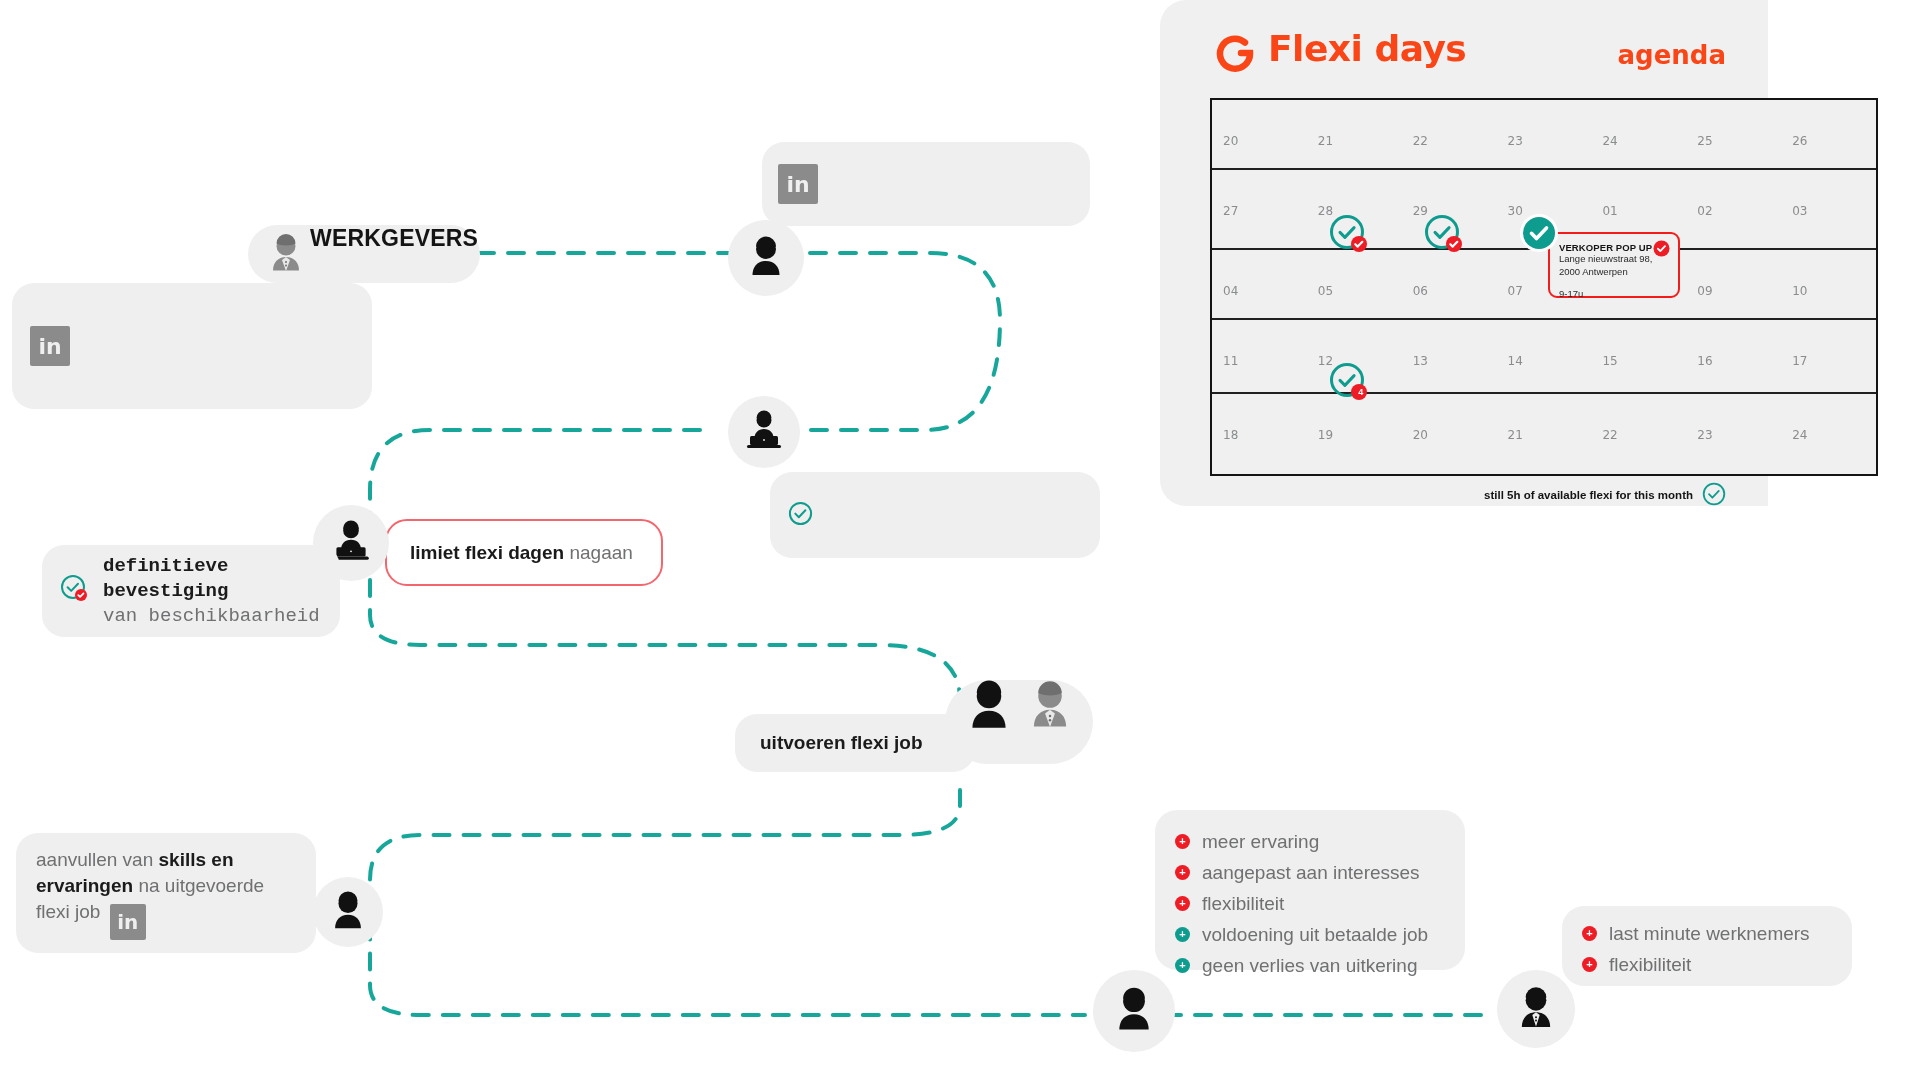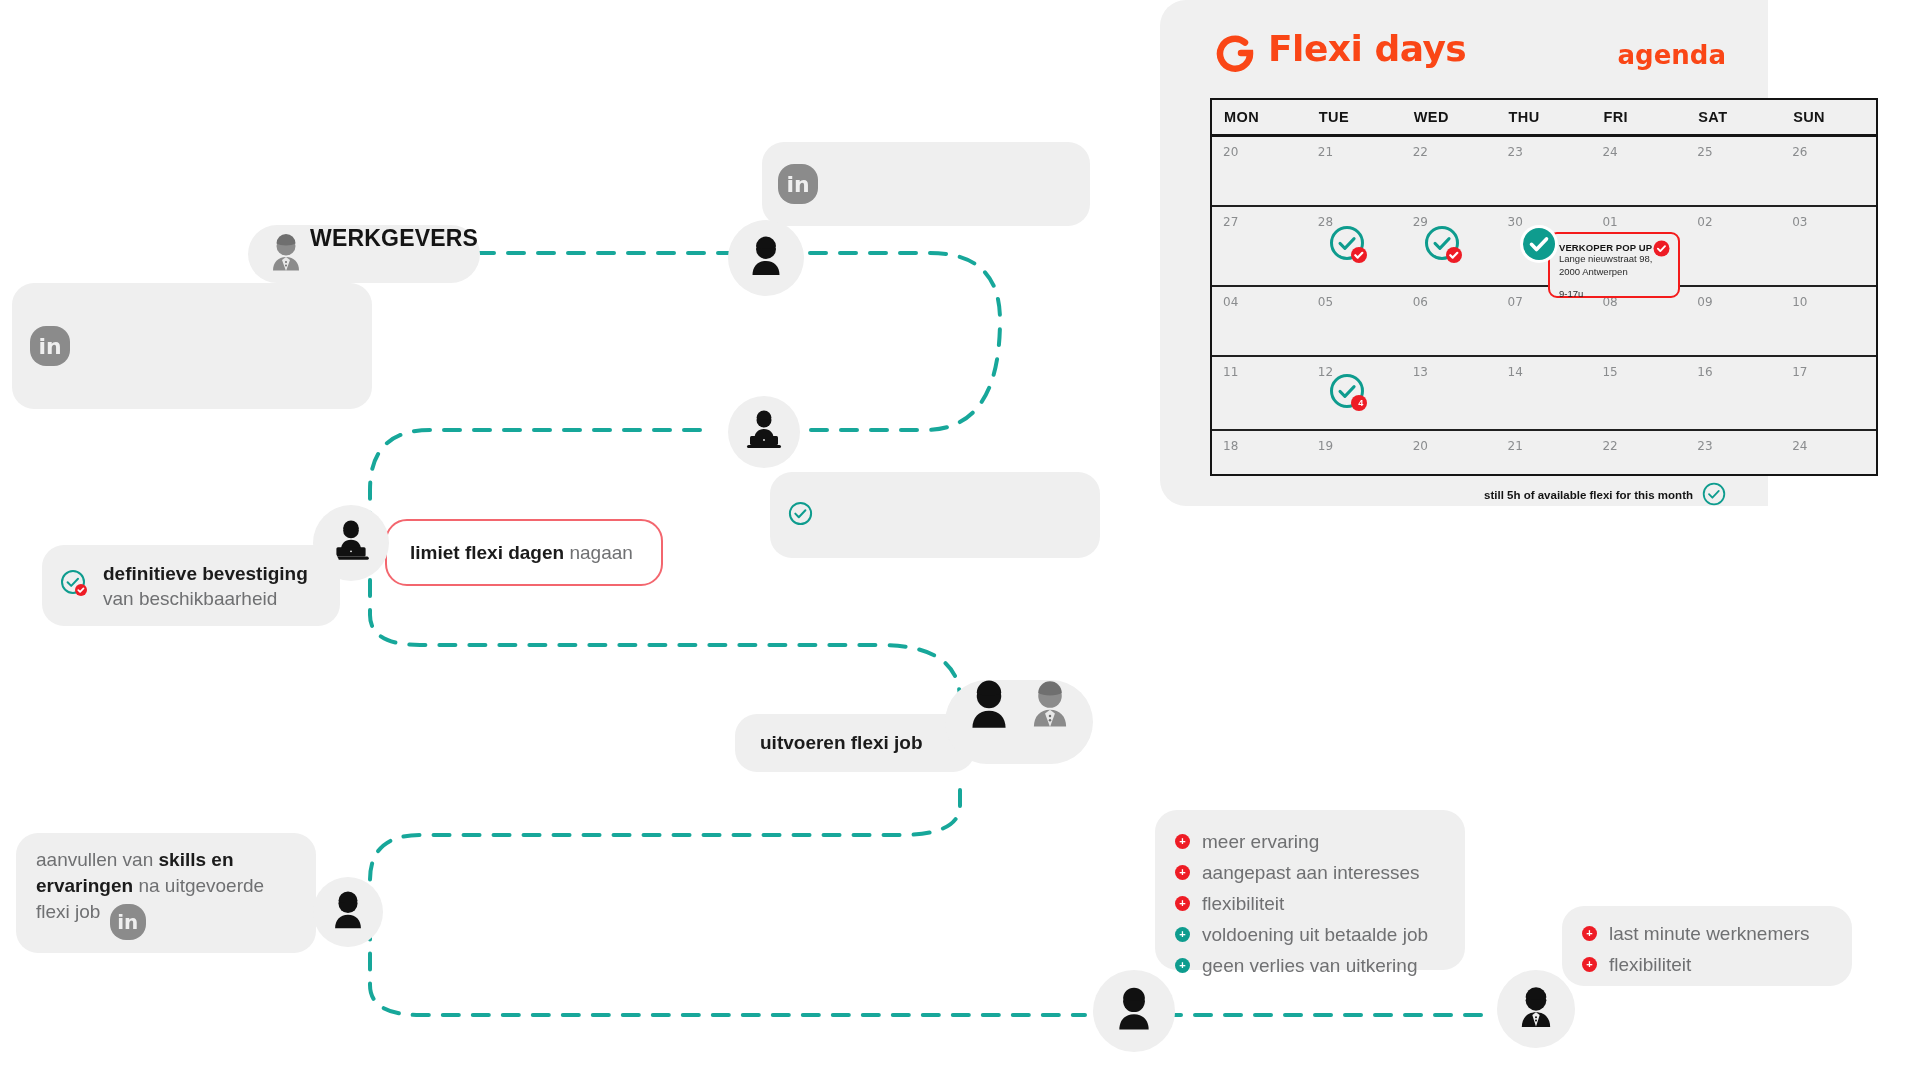--- a/index.html
+++ b/index.html
@@ -32,21 +32,21 @@
 
   
   .avatar{
     position:absolute;border-radius:50%;background:#efefef;
     display:flex;align-items:center;justify-content:center;
   }
   .avatar svg{display:block;}
 
   
   .li{
-    background:#8b8b8b;border-radius:16px;
+    background:#8b8b8b;border-radius:2px;
     display:flex;align-items:center;justify-content:center;
     color:#efefef;font-weight:bold;
     flex:none;
   }
 
   
   .chk{flex:none;}
 
   
   .plus{
@@ -81,21 +81,21 @@
     position:absolute;left:50px;top:98px;width:668px;height:378px;
     border:2px solid #141414;box-sizing:border-box;background:#f0f0f0;
   }
   .cal-head{display:flex;height:34px;border-bottom:3px solid #141414;}
   .cal-head div{
     flex:1;display:flex;align-items:center;padding-left:12px;
     font-size:14.5px;font-weight:bold;color:#141414;letter-spacing:0.4px;
   }
   .cal-row{display:flex;height:68px;border-bottom:2px solid #202020;position:relative;}
   .cal-row:last-child{border-bottom:none;}
-  .cal-cell{flex:1;position:relative;padding:5px 0 0 11px;box-sizing:border-box;}
+  .cal-cell{flex:1;position:relative;padding:5px 0 0 11px;box-sizing:border-box;margin-top:26px;}
   .cal-num{font-size:12px;color:#8a8c8e;font-family:"DejaVu Sans",sans-serif;}
 
   #flexi-note{
     position:absolute;right:42px;top:482px;
     display:flex;align-items:center;gap:9px;
     font-size:11.5px;font-weight:bold;color:#141414;
   }
 
   
   #popup{
@@ -188,21 +188,21 @@
   <svg width="48" height="46" viewBox="0 0 46 44">
     <circle cx="23" cy="10" r="7.5" fill="#111"></circle>
     <path d="M15.5 8a7.5 7.5 0 0 1 15 0c-3.2 2.2-11.8 2.2-15 0z" fill="#111"></path>
     <path d="M23 19c-6 0-9.5 4-9.5 9h19c0-5-3.5-9-9.5-9z" fill="#111"></path>
     <rect x="9" y="26" width="28" height="9" rx="1.5" fill="#111"></rect>
     <rect x="6" y="35" width="34" height="3" rx="1.5" fill="#111"></rect>
     <circle cx="23" cy="30" r="0.9" fill="#efefef"></circle>
   </svg>
 </div>
 
-<div class="bubble" style="left:42px;top:545px;width:298px;height:81px;padding:0 18px;">
+<div class="bubble" style="left:42px;top:545px;width:298px;height:92px;padding:0 18px;font-family:Liberation Mono, monospace;">
   <span class="chk" style="margin-right:13px;position:relative;">
     <svg width="30" height="30" viewBox="0 0 30 30">
       <circle cx="13" cy="13" r="11" fill="none" stroke="#0e9c8e" stroke-width="2"></circle>
       <path d="M7.6 13.2l3.6 3.7 6.8-7.2" fill="none" stroke="#0e9c8e" stroke-width="2" stroke-linecap="round" stroke-linejoin="round"></path>
       <circle cx="21" cy="21" r="6" fill="#ee1c25"></circle>
       <path d="M18.3 21.1l1.8 1.8 3.4-3.6" fill="none" stroke="#fff" stroke-width="1.7" stroke-linecap="round" stroke-linejoin="round"></path>
     </svg>
   </span>
   <div style="line-height:25px;">
     <div class="txt-strong" style="font-size:19px;">definitieve bevestiging</div>
@@ -308,29 +308,20 @@
     <span id="brand-mark">
       <svg width="38" height="38" viewBox="0 0 38 38">
         <path d="M29 8.5A15 15 0 1 0 34 19h-9" fill="none" stroke="#fa4616" stroke-width="6.5" stroke-linecap="round"></path>
       </svg>
     </span>
     <span id="brand-title">Flexi days</span>
     <span id="agenda-word">agenda</span>
   </div>
 
   <div id="calendar">
-    <div class="cal-head">
-      <div>MON</div>
-      <div>TUE</div>
-      <div>WED</div>
-      <div>THU</div>
-      <div>FRI</div>
-      <div>SAT</div>
-      <div>SUN</div>
-    </div>
 
     <div class="cal-row">
       <div class="cal-cell"><span class="cal-num">20</span></div>
       <div class="cal-cell"><span class="cal-num">21</span></div>
       <div class="cal-cell"><span class="cal-num">22</span></div>
       <div class="cal-cell"><span class="cal-num">23</span></div>
       <div class="cal-cell"><span class="cal-num">24</span></div>
       <div class="cal-cell"><span class="cal-num">25</span></div>
       <div class="cal-cell"><span class="cal-num">26</span></div>
     </div>

